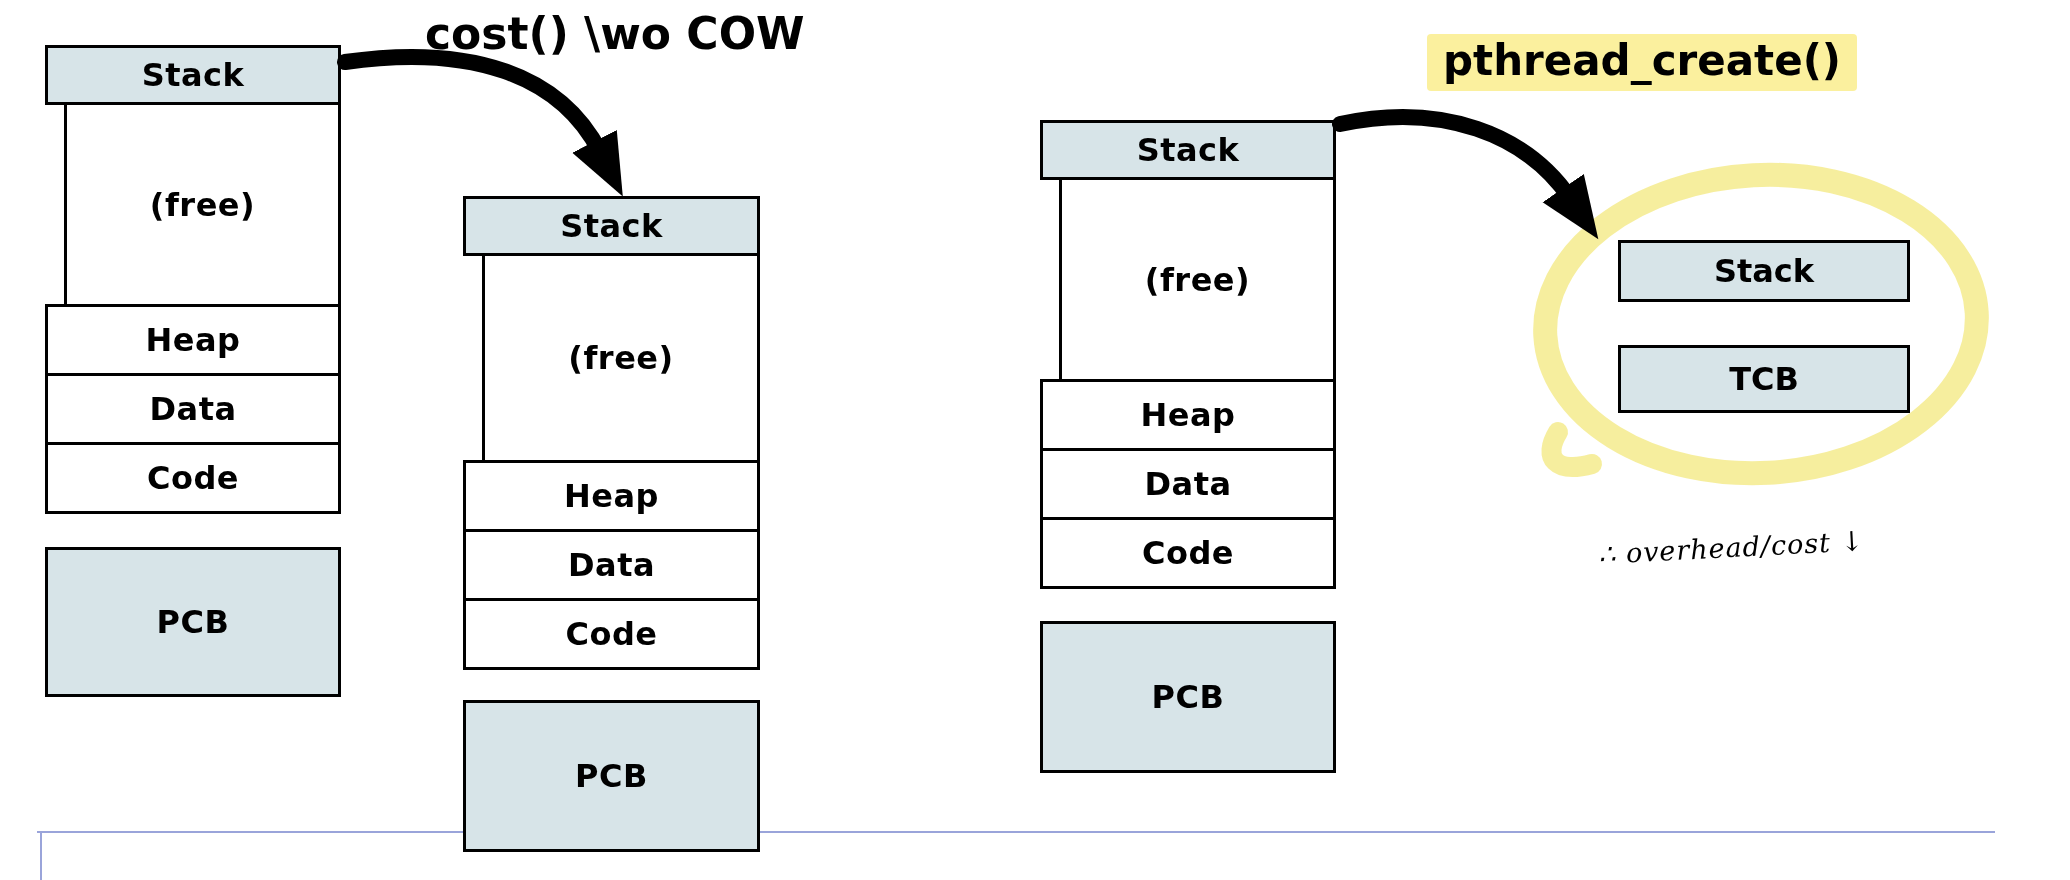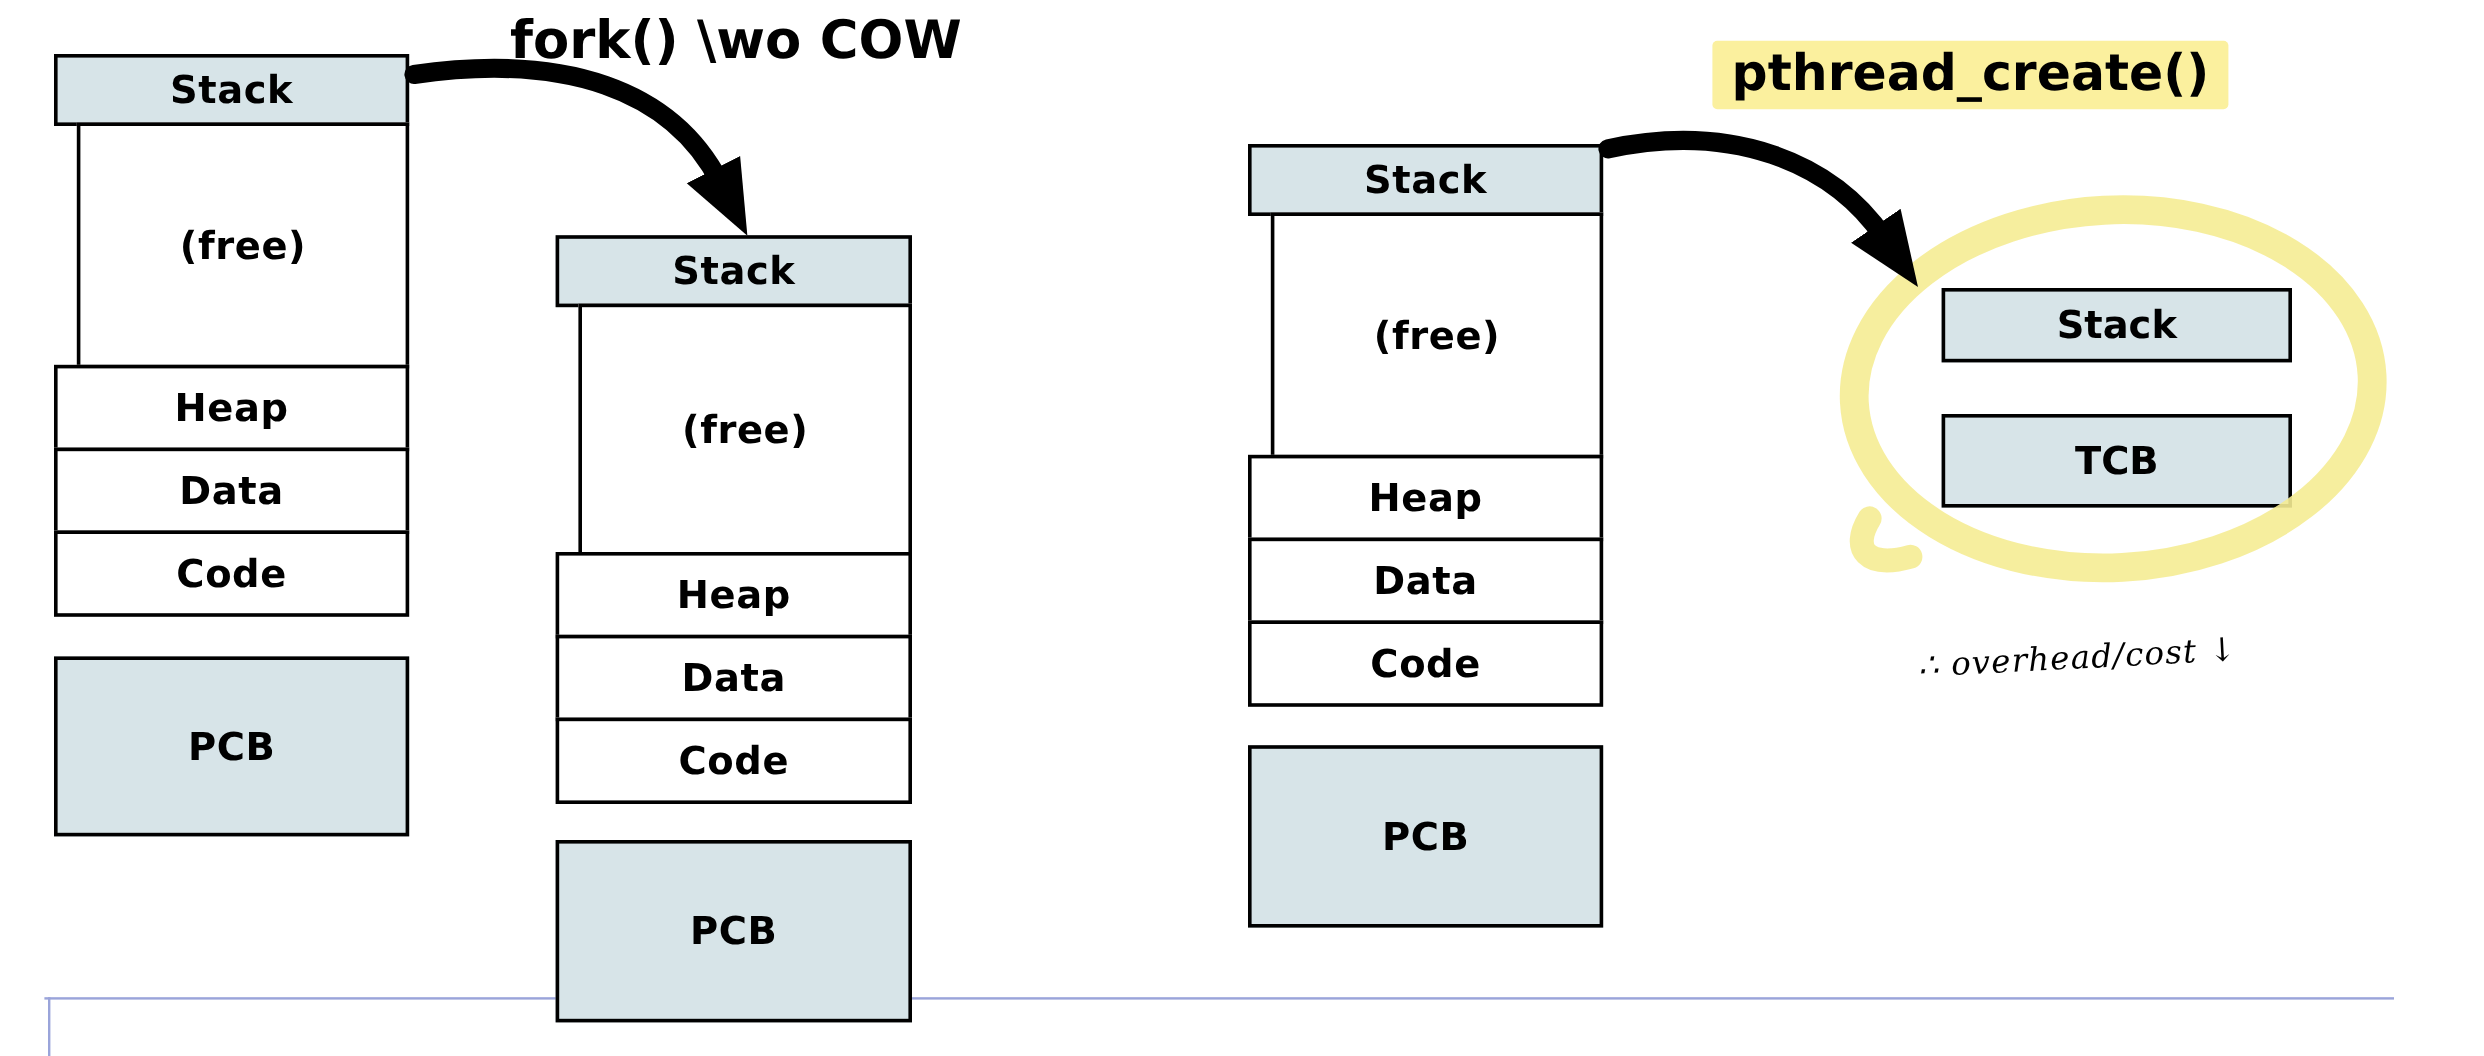--- a/index.html
+++ b/index.html
@@ -56,21 +56,21 @@
     position:absolute; z-index:1;
     left:40px; top:831px; height:49px; width:0;
     border-left:2px solid var(--slide-line,#9aa4da);
   }
 </style>
 </head>
 <body>
 
 <div class="stage">
 
-  <div class="title fork-title">fork() \wo COW</div>
+  <div class="title fork-title">cost() \wo COW</div>
   <div class="title pthread-title">pthread_create()</div>
 
   <div class="proc" style="left:45px; top:45px; width:296px;">
     <div class="box fill" style="height:60px;">Stack</div>
     <div class="box free-box" style="height:205px;">(free)</div>
     <div class="box" style="height:72px;">Heap</div>
     <div class="box" style="height:72px;">Data</div>
     <div class="box" style="height:72px;">Code</div>
     <div class="box fill" style="height:150px; margin-top:33px;">PCB</div>
   </div>
@@ -87,21 +87,21 @@
   <div class="proc" style="left:1040px; top:120px; width:296px;">
     <div class="box fill" style="height:60px;">Stack</div>
     <div class="box free-box" style="height:205px;">(free)</div>
     <div class="box" style="height:72px;">Heap</div>
     <div class="box" style="height:72px;">Data</div>
     <div class="box" style="height:72px;">Code</div>
     <div class="box fill" style="height:152px; margin-top:32px;">PCB</div>
   </div>
 
   <div class="thread-box" style="left:1618px; top:240px; width:292px; height:62px;">Stack</div>
-  <div class="thread-box" style="left:1618px; top:345px; width:292px; height:78px;">TCB</div>
+  <div class="thread-box" style="left:1618px; top:345px; width:292px; height:68px;">TCB</div>
 
   <div class="annotation">∴ overhead/cost ↓</div>
 
   <div class="slide-line"></div>
   <div class="slide-line-vert"></div>
 
   <svg class="overlay" width="2070" height="880" viewBox="0 0 2070 880">
     <defs>
       <marker id="arrowhead" markerUnits="userSpaceOnUse" markerWidth="70" markerHeight="60" refX="12" refY="30" orient="auto">
         <path d="M0,5 L62,30 L0,55 Z" fill="#000000"></path>

